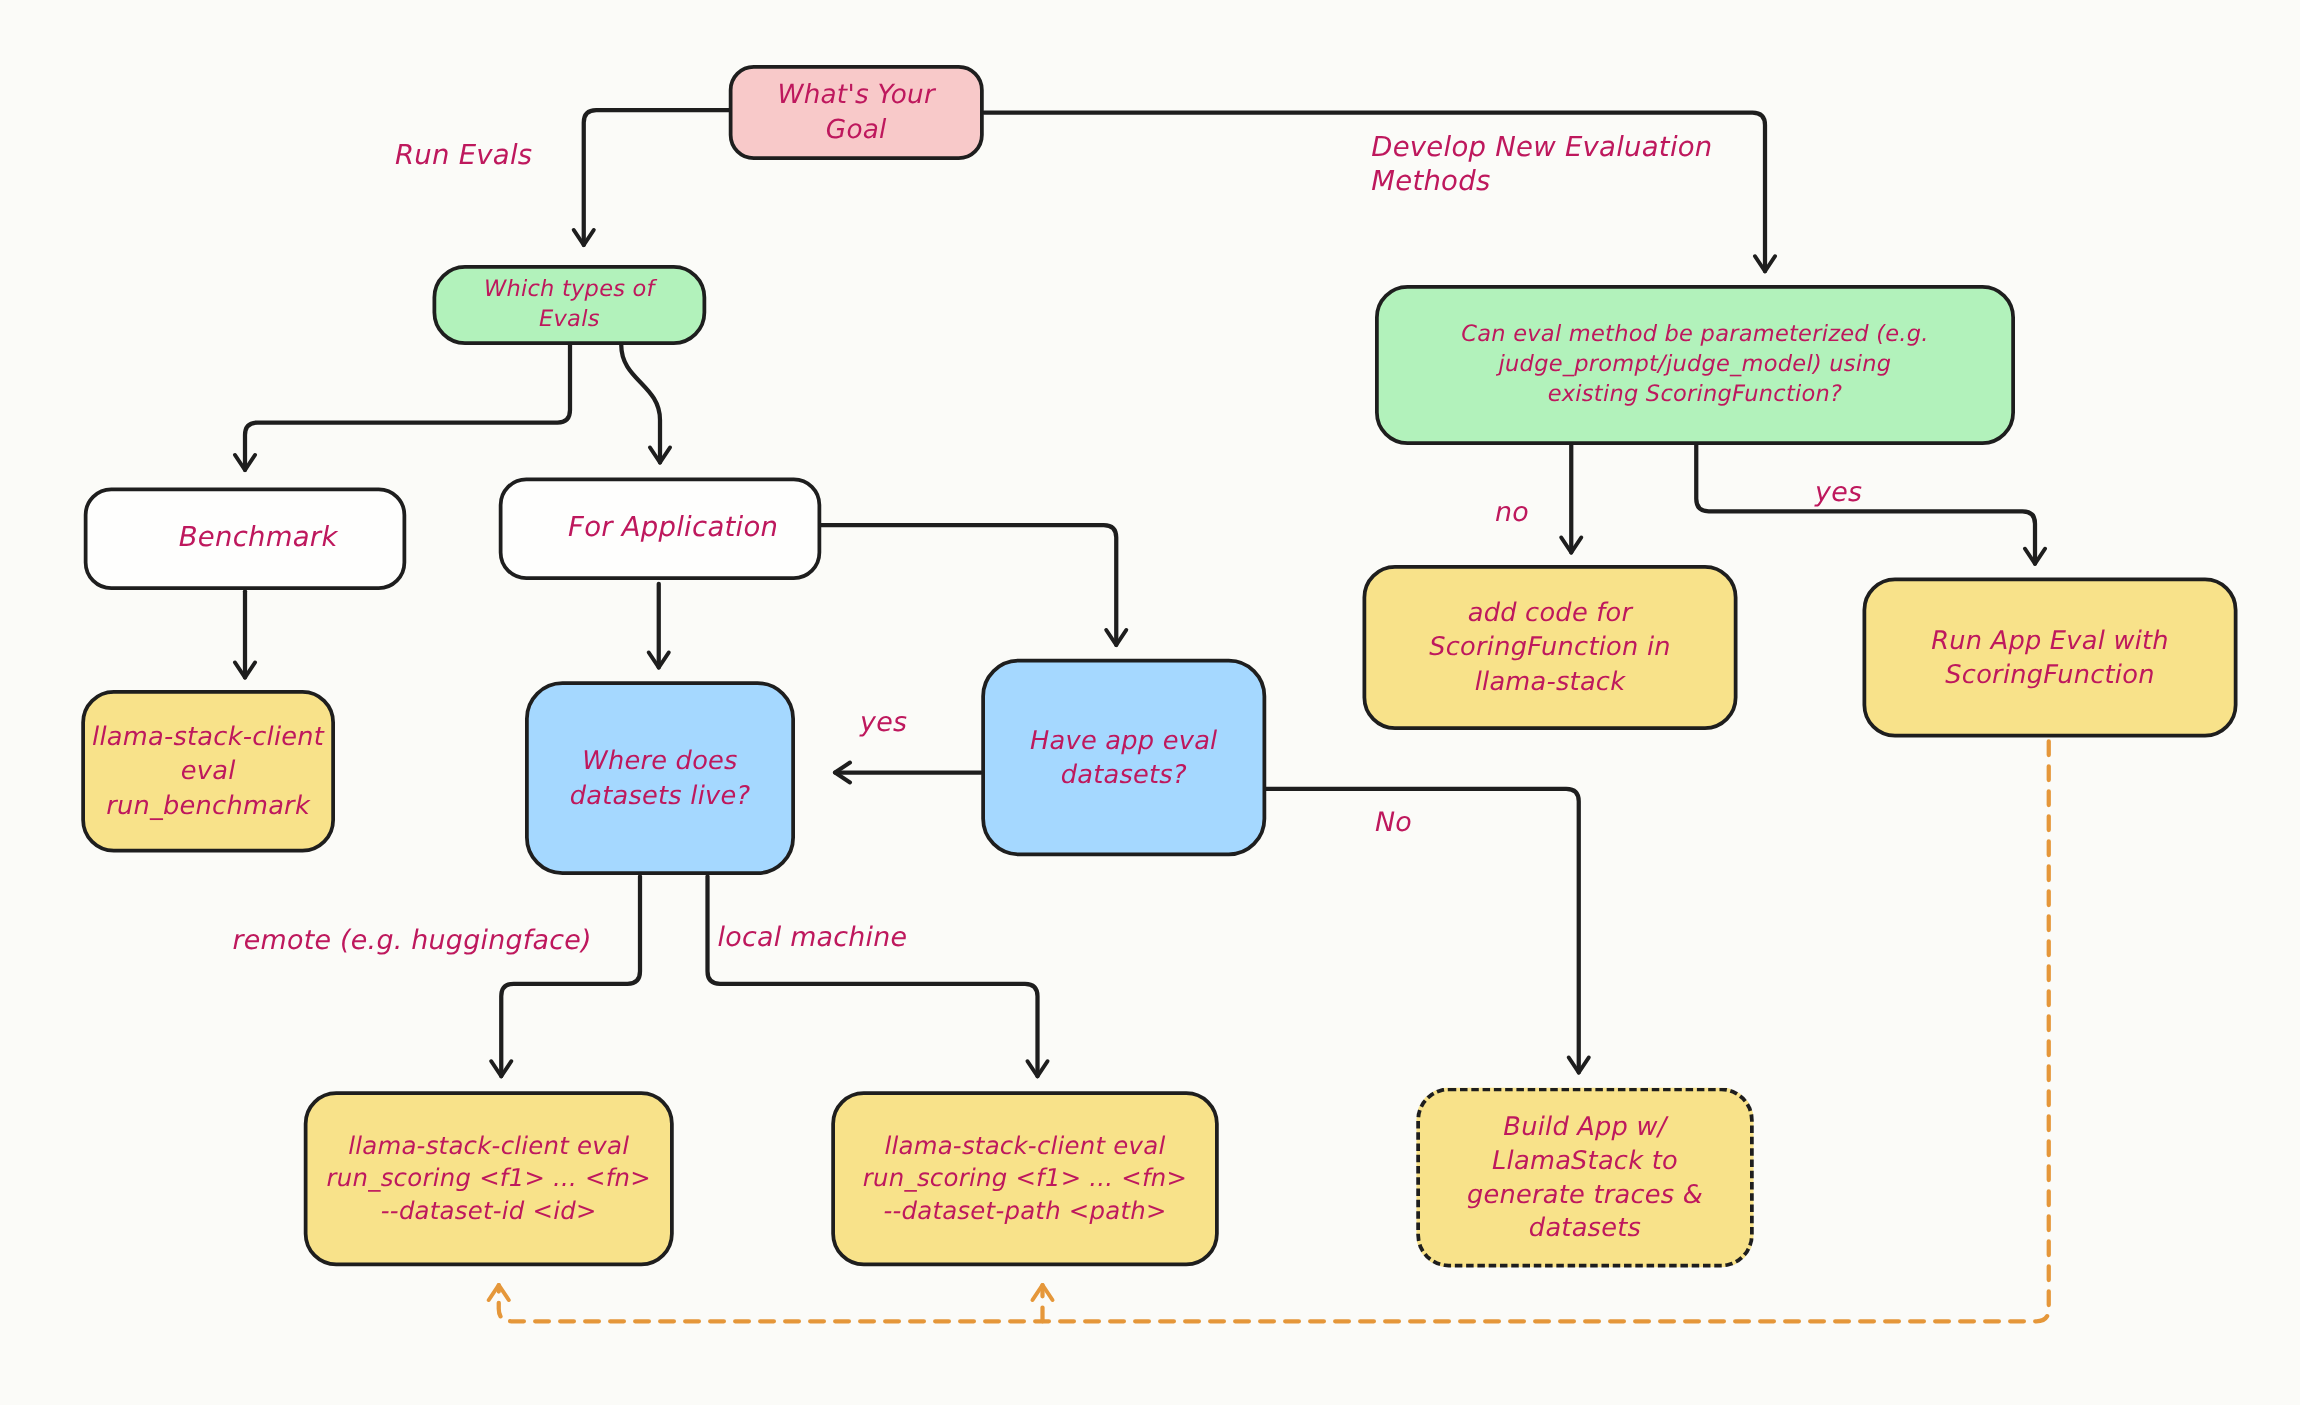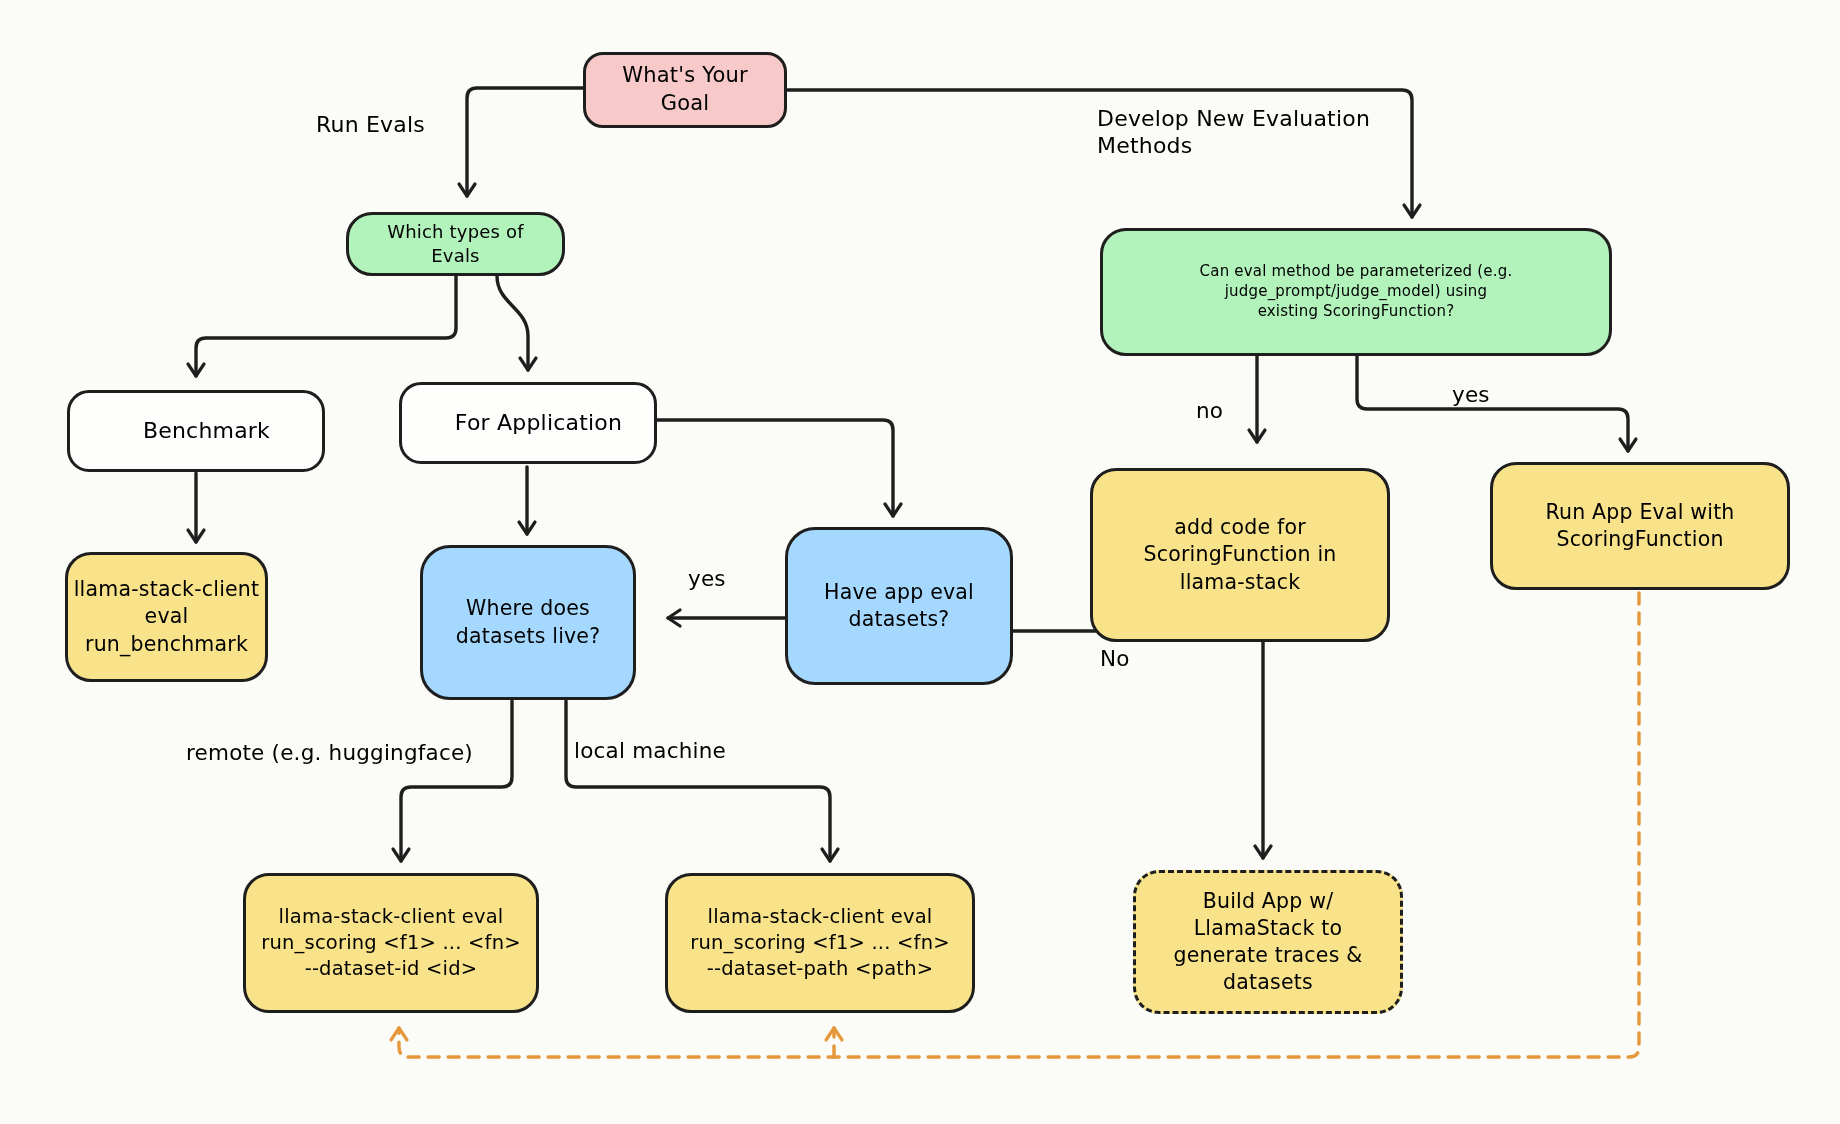--- a/index.html
+++ b/index.html
@@ -3,21 +3,22 @@
 <meta charset="utf-8">
 <style>
   html, body { margin: 0; padding: 0; background: #fbfbf8; }
   #canvas {
     position: relative;
     width: 1840px;
     height: 1124px;
     overflow: hidden;
     background: #fbfbf8;
     font-family: "DejaVu Sans", "Liberation Sans", sans-serif;
-    color: #000000;
+    color: #be185d;
+    font-style: italic;
   }
   #edges { position: absolute; left: 0; top: 0; width: 1840px; height: 1124px; }
   .node {
     position: absolute;
     box-sizing: border-box;
     border: 3.5px solid #1e1e1e;
     border-radius: 26px;
     display: flex;
     align-items: center;
     justify-content: center;
@@ -75,38 +76,38 @@
       <path d="M 834 1057 L 834 1028" marker-end="url(#arrowO)"></path>
     </g>
   </svg>
 
   <div class="node pink" style="left:583px; top:52px; width:204px; height:76px; font-size:21px">What's Your
 Goal</div>
 
   <div class="node green" style="left:346px; top:212px; width:219px; height:64px; font-size:18px">Which types of
 Evals</div>
 
-  <div class="node green" style="left:1100px; top:228px; width:512px; height:128px; font-size:15px">Can eval method be parameterized (e.g.
+  <div class="node green" style="left:1100px; top:228px; width:512px; height:128px; font-size:18px">Can eval method be parameterized (e.g.
 judge_prompt/judge_model) using
 existing ScoringFunction?</div>
 
   <div class="node white" style="left:67px; top:390px; width:258px; height:82px; font-size:22px">Benchmark</div>
 
   <div class="node white" style="left:399px; top:382px; width:258px; height:82px; font-size:22px">For Application</div>
 
   <div class="node yellow" style="left:65px; top:552px; width:203px; height:130px">llama-stack-client
 eval run_benchmark</div>
 
   <div class="node blue" style="left:420px; top:545px; width:216px; height:155px">Where does
 datasets live?</div>
 
   <div class="node blue" style="left:785px; top:527px; width:228px; height:158px">Have app eval
 datasets?</div>
 
-  <div class="node yellow" style="left:1090px; top:468px; width:300px; height:174px">add code for
+  <div class="node yellow" style="left:1090px; top:452px; width:300px; height:132px">add code for
 ScoringFunction in
 llama-stack</div>
 
   <div class="node yellow" style="left:1490px; top:462px; width:300px; height:128px">Run App Eval with
 ScoringFunction</div>
 
   <div class="node yellow" style="left:243px; top:873px; width:296px; height:140px; font-size:19.5px">llama-stack-client eval
 run_scoring &lt;f1&gt; ... &lt;fn&gt;
 --dataset-id &lt;id&gt;</div>
 

